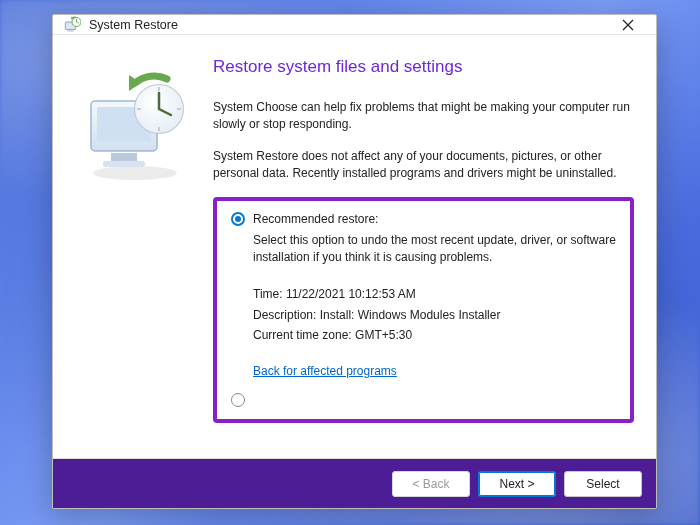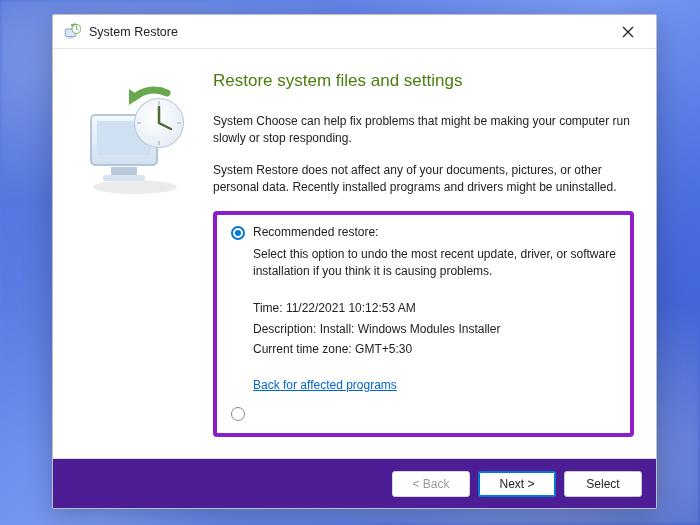--- a/index.html
+++ b/index.html
@@ -25,21 +25,21 @@
       position: absolute;
       left: 52px; top: 14px;
       width: 605px; height: 495px;
       background: #fff;
       border: 1px solid #bdbdbd;
       border-radius: 2px;
       box-shadow: 0 8px 30px rgba(0,0,0,0.25);
       display: flex; flex-direction: column;
     }
     .titlebar {
-      height: 34px;
+      height: 20px;
       display: flex; align-items: center;
       padding: 0 8px 0 10px;
       border-bottom: 1px solid #e5e5e5;
     }
     .titlebar .ticon {
       width: 18px; height: 18px; margin-right: 8px;
       display:flex; align-items:center; justify-content:center;
     }
     .titlebar .title { font-size: 12.5px; color:#222; }
     .titlebar .close {
@@ -59,29 +59,29 @@
       padding: 8px 8px 0 16px;
       display:flex; justify-content:center; align-items:flex-start;
     }
     .illus { width: 120px; height: 120px; margin-top: 12px; }
     .content {
       flex: 1;
       padding-top: 12px;
       color:#222;
     }
     h1 { font-size: 17px; font-weight: 400; margin-bottom: 22px; color:#003399; font-family:'Segoe UI Light','Segoe UI',sans-serif; }
-    h1 { color:#4d7c0f; }
+    h1 { color:#6d28d9; }
     .para { font-size: 12px; line-height: 1.45; margin-bottom: 14px; color:#222; }
     .highlight {
       border: 4px solid #8a1fc9;
       border-radius: 4px;
       padding: 10px 14px 12px 14px;
       margin-top: 4px;
     }
-    .radio-row { display:flex; align-items:center; gap:8px; }
+    .radio-row { display:flex; align-items:flex-end; gap:8px; }
     .radio {
       width:14px; height:14px; border:1px solid #888; border-radius:50%;
       display:flex; align-items:center; justify-content:center;
       flex-shrink:0; margin-top:1px; cursor:pointer; background:#fff;
     }
     .radio.selected { border:2px solid #0078d4; }
     .radio.selected::after { content:''; width:6px; height:6px; background:#0078d4; border-radius:50%; }
     .radio-label { font-size:12px; }
     .sub { margin: 6px 0 0 22px; font-size: 12px; line-height:1.45; }
     .details { margin: 18px 0 8px 22px; font-size:12px; line-height:1.9; }

